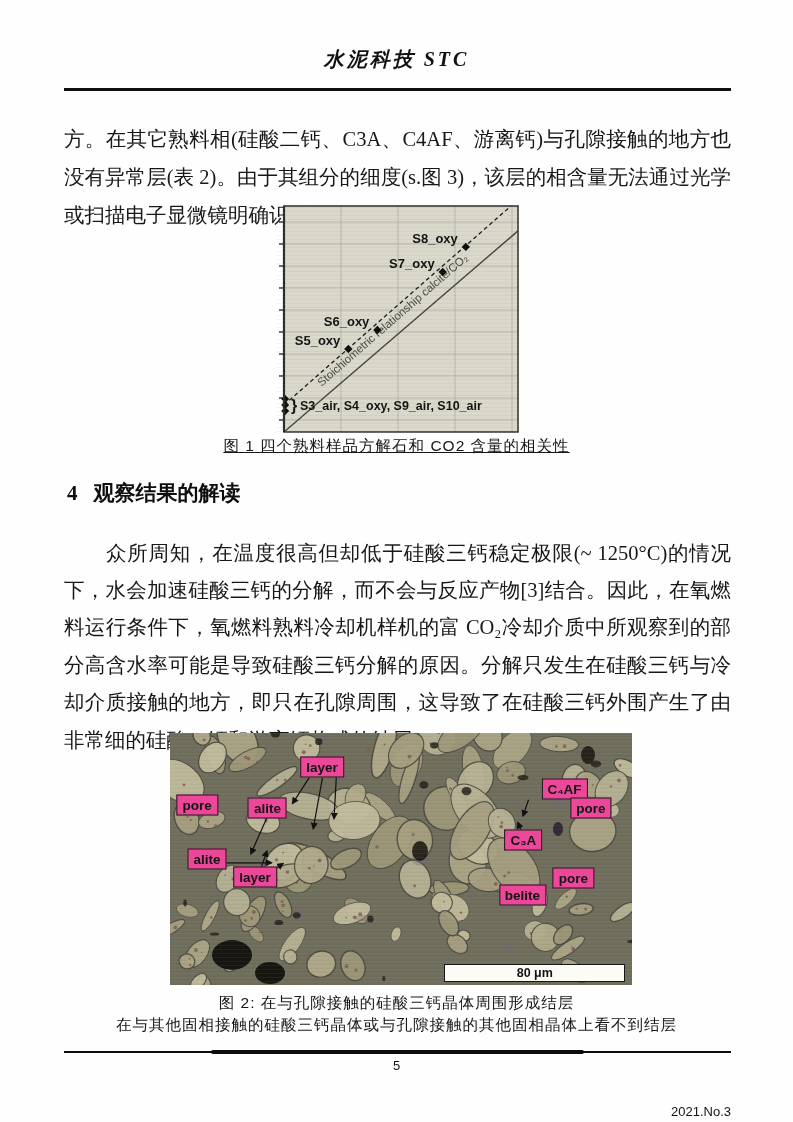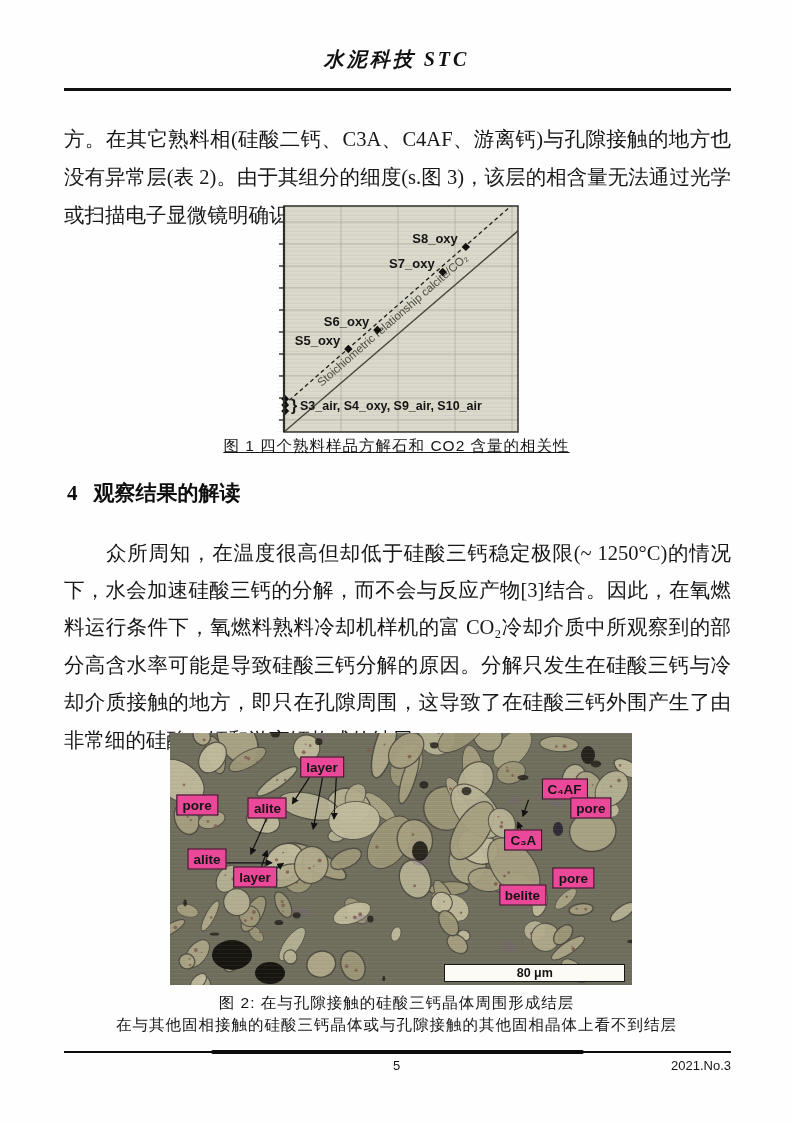--- a/index.html
+++ b/index.html
@@ -36,21 +36,21 @@
         color:#141414;white-space:nowrap;}
   .scale-bar{position:absolute;left:59.4%;top:91.6%;width:38.7%;height:6.4%;z-index:5;
         background:#fcfbf6;border:1.4px solid #161616;display:flex;align-items:center;justify-content:center;
         font-family:"Liberation Sans","DejaVu Sans",sans-serif;font-weight:bold;font-size:12.5px;color:#141414;}
   
   .footer-rule{position:absolute;top:1050px;left:64px;width:667px;height:5px;}
   .footer-rule .thin{position:absolute;top:1px;left:0;width:100%;height:2px;background:#0c0c0c;}
   .footer-rule .thick{position:absolute;top:0;left:22%;width:56%;height:4px;background:#0c0c0c;border-radius:2px;}
   .page-number{position:absolute;top:1058px;left:0;width:100%;text-align:center;
         font-family:"Liberation Sans","DejaVu Sans",sans-serif;font-size:13px;color:#141414;}
-  .issue-label{position:absolute;top:1058px;right:62px;
+  .issue-label{position:absolute;top:1104px;right:62px;
         font-family:"Liberation Sans","DejaVu Sans",sans-serif;font-size:13px;color:#141414;}
 </style>
 </head>
 <body>
 
 <div class="page">
 
   <div class="header-title">水泥科技 STC</div>
   <div class="header-rule"></div>
 

